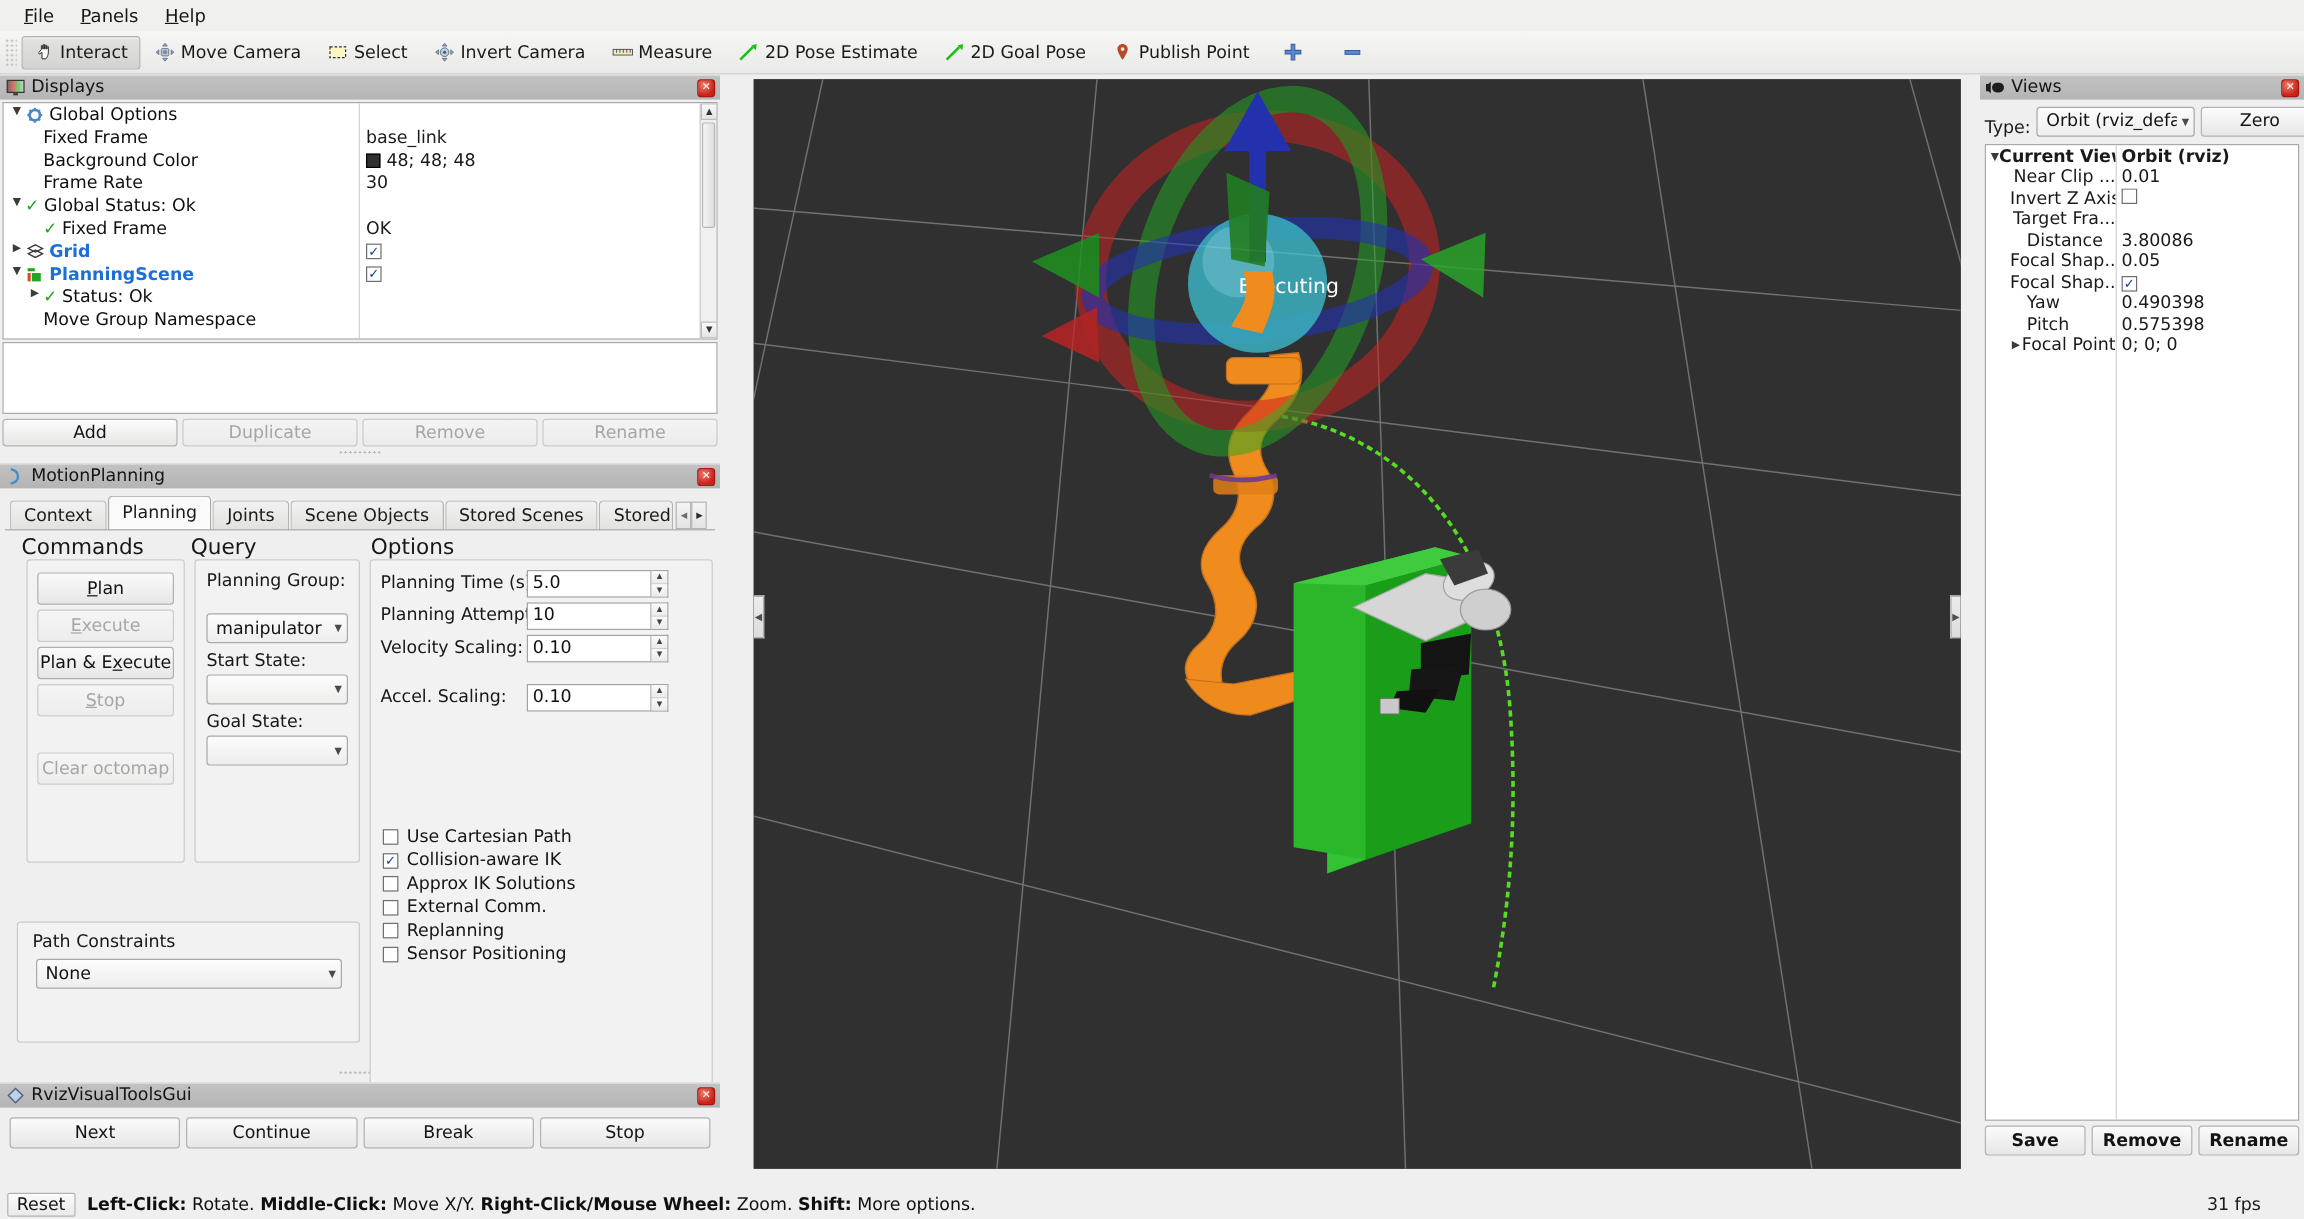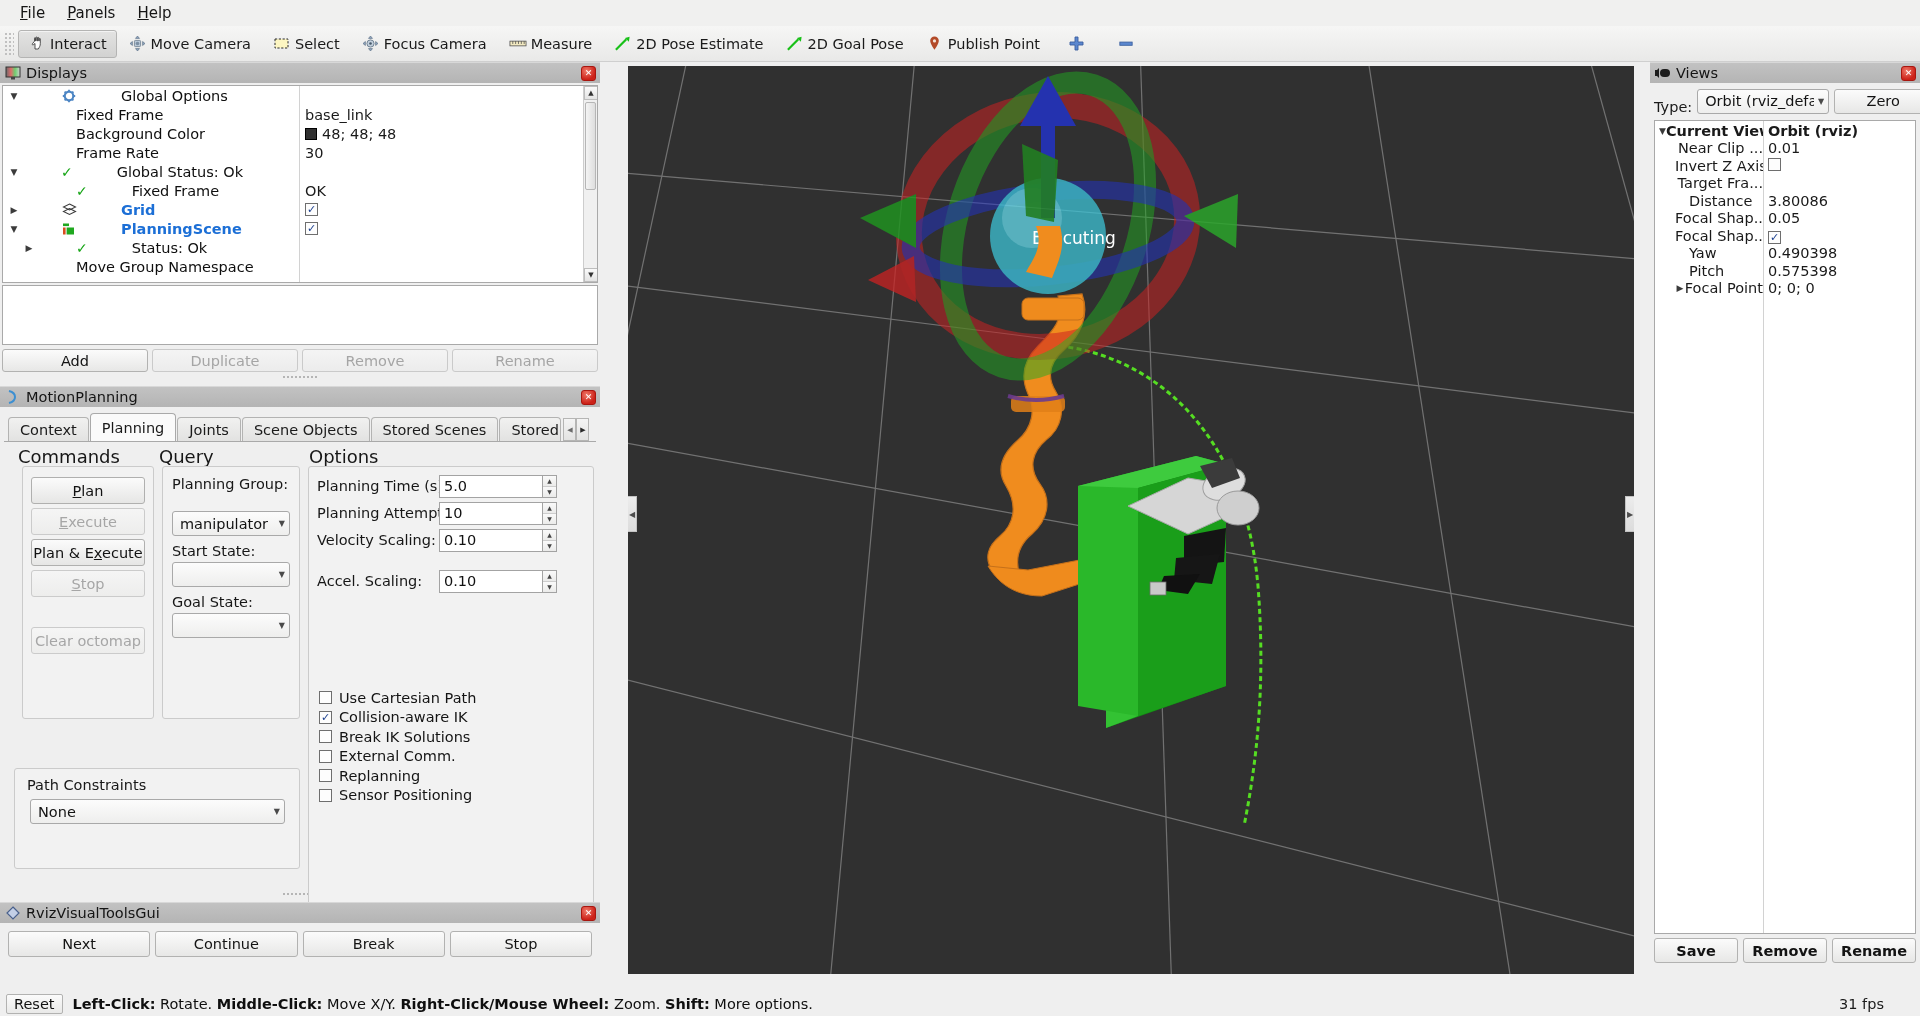--- a/index.html
+++ b/index.html
@@ -75,22 +75,22 @@
   #displays-panel { left: 0; top: 62px; width: 600px; height: 264px; }
   .tree-wrap {
     position: relative; margin: 2px 2px 0 2px;
     height: 198px; background: #fff;
     border: 1px solid #a9a9a9; overflow: hidden;
   }
   .tree-col-sep { position: absolute; left: 296px; top: 0; bottom: 0;
      width: 1px; background: #d2d2d2; }
   .tree-rows { position: absolute; left: 0; top: 0; right: 14px; }
   .trow { display: flex; height: 19px; align-items: center; font-size: 14.5px; }
-  .trow .tlabel { display: flex; align-items: center; width: 296px;
-    padding-left: 4px; overflow: hidden; white-space: nowrap; gap: 40px; }
+  .trow .tlabel { display: flex; width: 296px;
+    padding-left: 4px; overflow: hidden; white-space: nowrap; }
   .trow .tval { display: flex; align-items: center; flex: 1;
     padding-left: 6px; white-space: nowrap; }
   .arrow { width: 14px; text-align: center; color: #3b3b3b; font-size: 9px; }
   .arrow.down::after { content: "\25BC"; }
   .arrow.right::after { content: "\25B6"; }
   .arrow.blank::after { content: ""; }
   .chk-green { color: #17a517; font-weight: bold; margin-right: 4px; font-size: 14px; }
   .tname { color: #0f0f0f; }
   .tname.link { color: #1c6fd6; font-weight: bold; }
   .ico-sm { width: 16px; height: 16px; margin-right: 4px;
@@ -296,21 +296,21 @@
     </div>
 
     <div class="tb-btn">
       <span class="tb-icon">
         <svg width="17" height="17" viewBox="0 0 17 17">
           <path d="M8.5 1l2 2.4h-4zM8.5 16l-2-2.4h4zM1 8.5l2.4-2v4zM16 8.5l-2.4 2v-4z" fill="#8fa6c0" stroke="#54687d" stroke-width="0.6"></path>
           <circle cx="8.5" cy="8.5" r="3.6" fill="#c2cfdc" stroke="#5b6e80" stroke-width="0.8"></circle>
           <circle cx="8.5" cy="8.5" r="1.3" fill="#46596b"></circle>
         </svg>
       </span>
-      <span>Focus Camera</span>
+      <span>Invert Camera</span>
     </div>
 
     <div class="tb-btn">
       <span class="tb-icon">
         <svg width="19" height="17" viewBox="0 0 19 17">
             <rect x="1" y="6" width="17" height="5" fill="#f2e9c0" stroke="#4a4a4a" stroke-width="0.8"></rect>
             <path d="M4 6v3M7 6v3M10 6v3M13 6v3M16 6v3" stroke="#4a4a4a" stroke-width="0.8"></path>
           </svg>
       </span>
       <span>Measure</span>
@@ -648,21 +648,21 @@
             <div class="chk-row">
               <span class="cbox"></span>
               <span>Use Cartesian Path</span>
             </div>
             <div class="chk-row">
               <span class="cbox">✓</span>
               <span>Collision-aware IK</span>
             </div>
             <div class="chk-row">
               <span class="cbox"></span>
-              <span>Break IK Solutions</span>
+              <span>Approx IK Solutions</span>
             </div>
             <div class="chk-row">
               <span class="cbox"></span>
               <span>External Comm.</span>
             </div>
             <div class="chk-row">
               <span class="cbox"></span>
               <span>Replanning</span>
             </div>
             <div class="chk-row">

